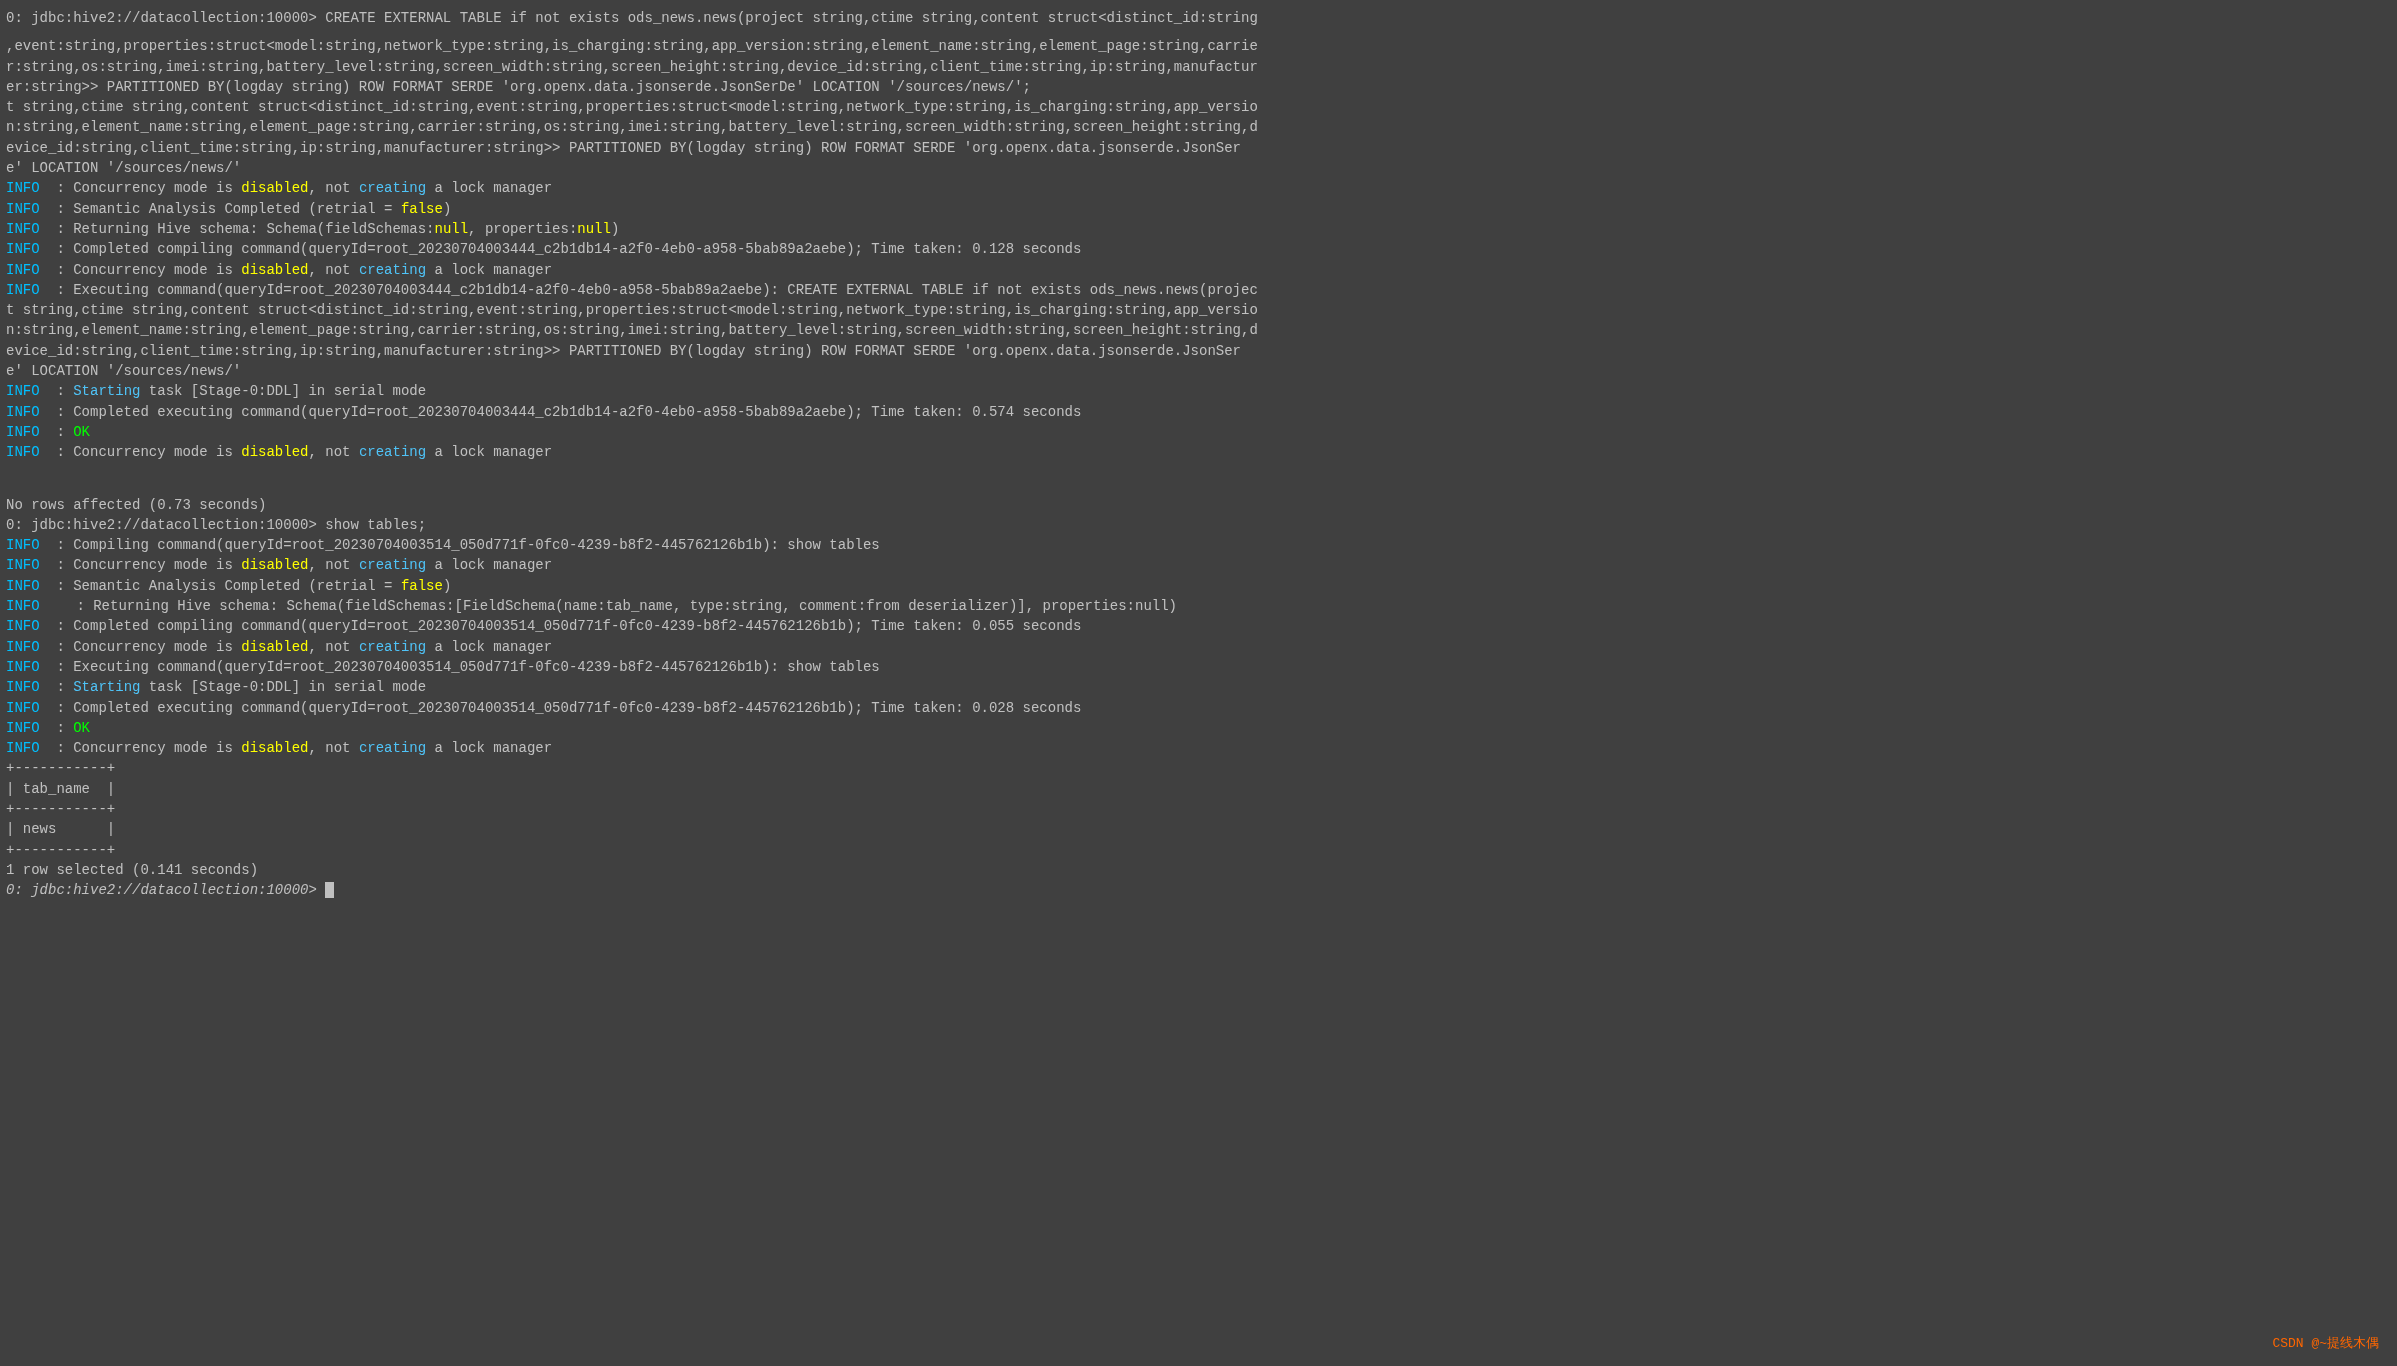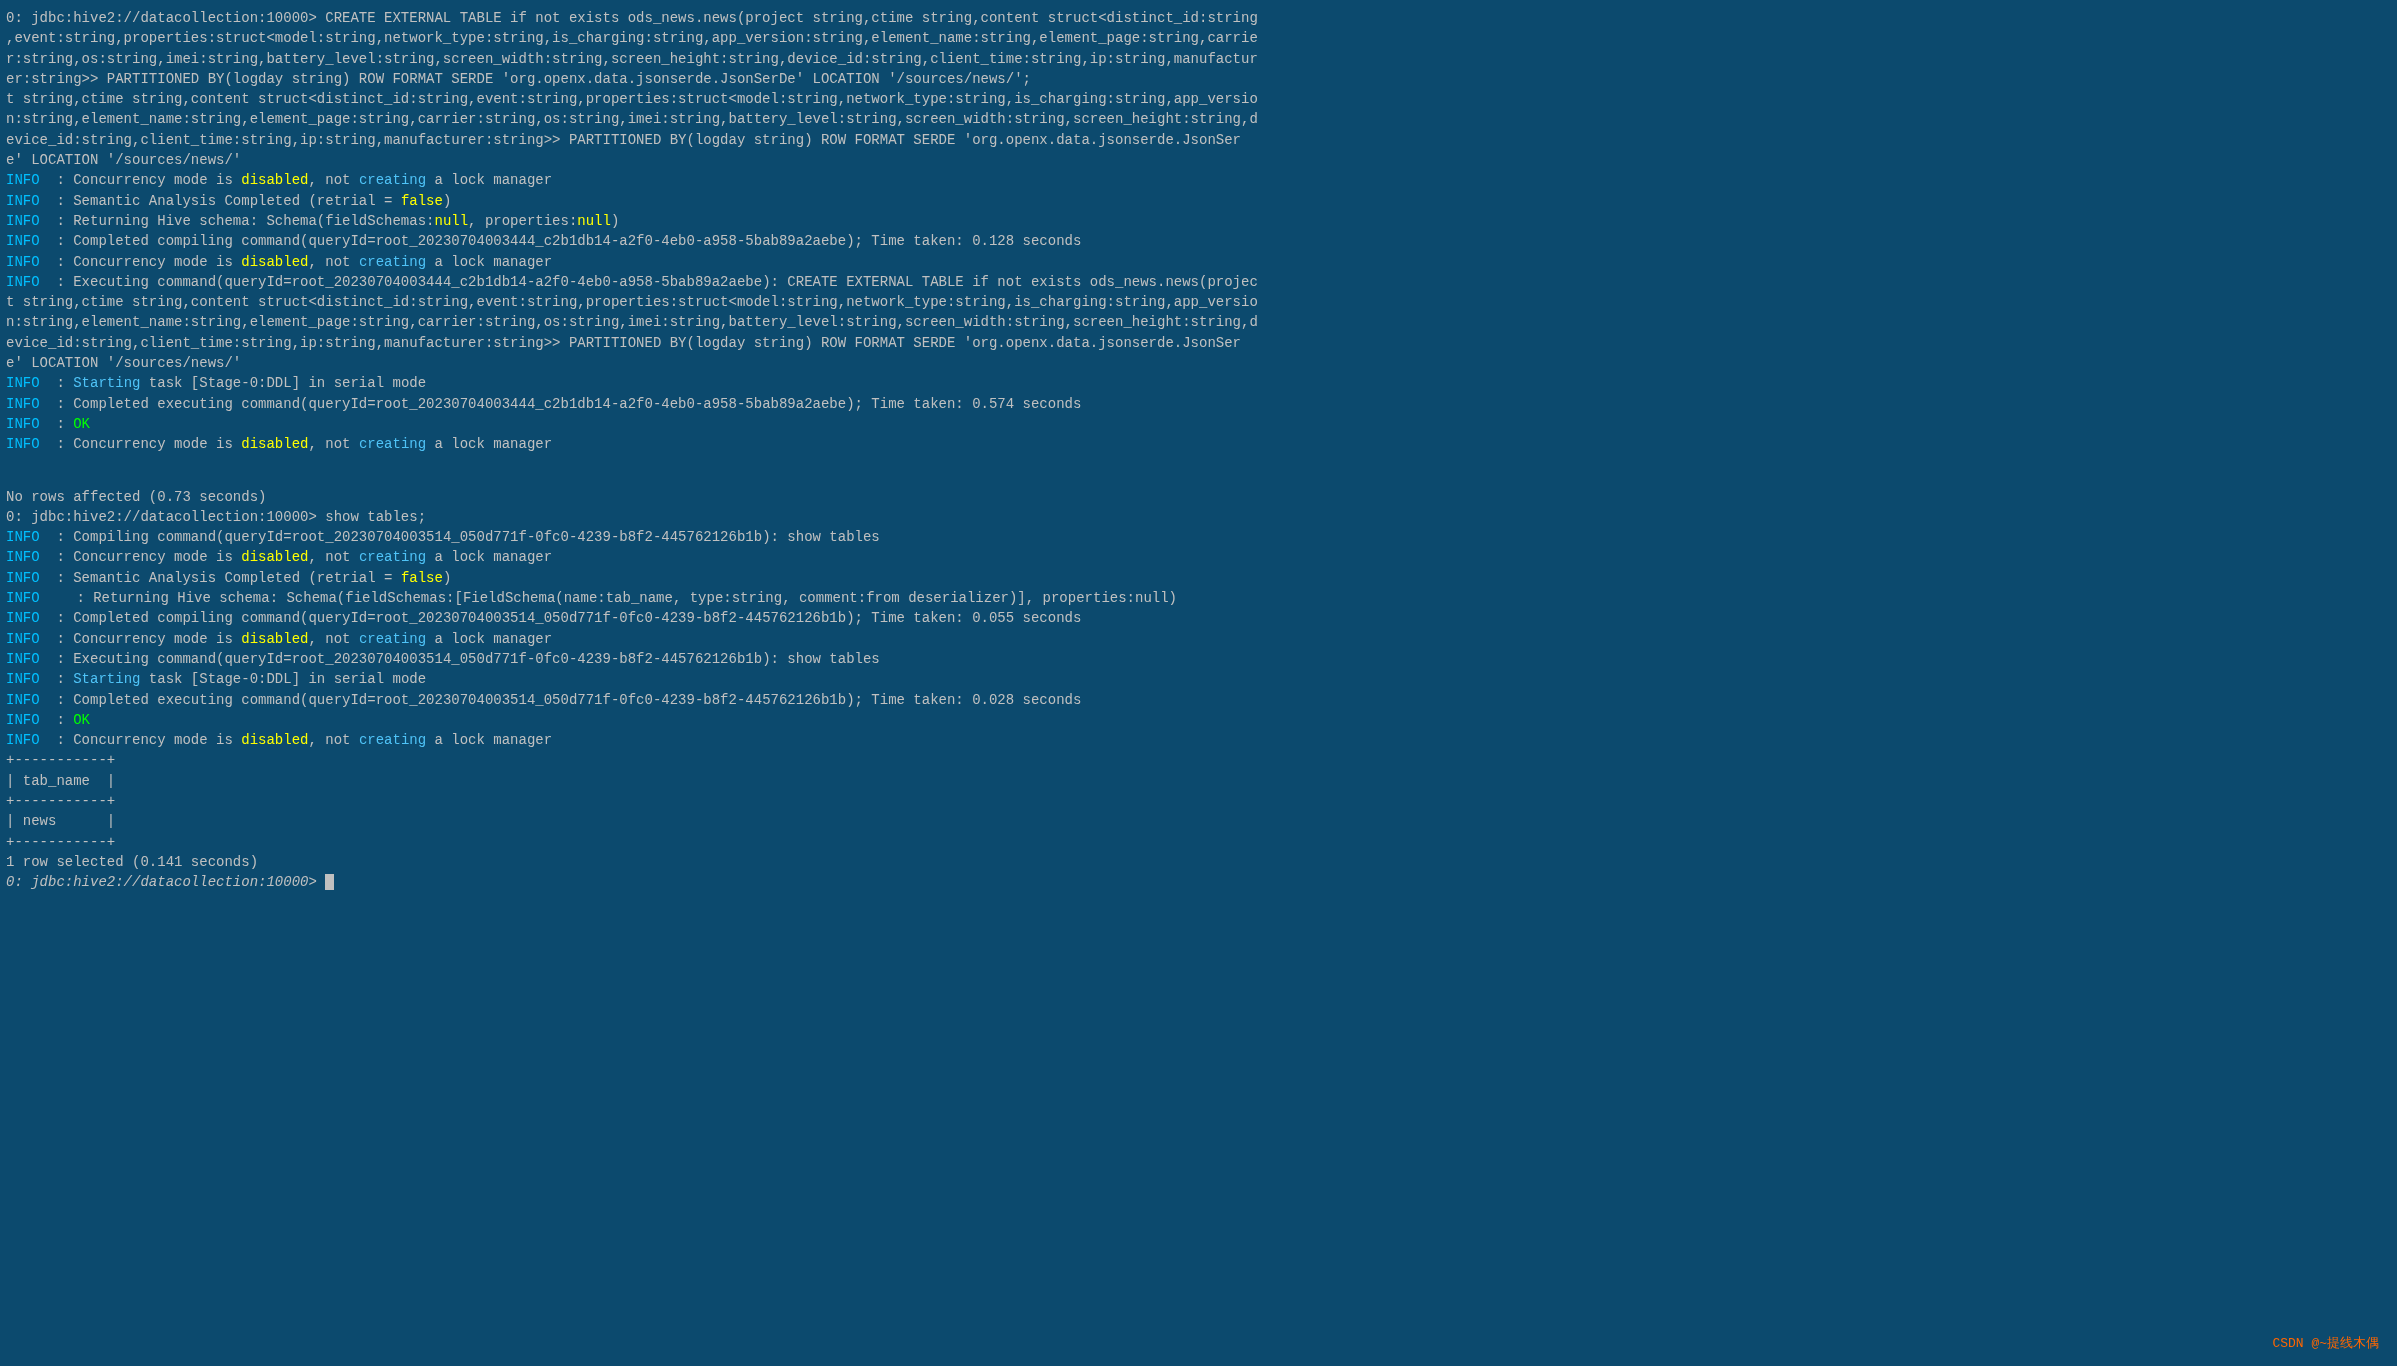--- a/index.html
+++ b/index.html
@@ -7,21 +7,21 @@
       background: #000;
       color: #c0c0c0;
       font-family: 'Courier New', Courier, monospace;
       font-size: 14px;
       line-height: 1.45;
       width: 2397px;
       min-height: 1366px;
       overflow-x: hidden;
     }
     .terminal {
-      background: #0c4a6e;
+      background: #404040;
       padding: 8px 6px;
       min-height: 1366px;
       position: relative;
     }
     .line {
       white-space: pre;
       display: block;
       line-height: 1.45;
     }
     .cursor {
@@ -45,21 +45,21 @@
       font-family: 'Courier New', Courier, monospace;
       z-index: 100;
     }
   </style>
 </head>
 <body>
 
 <div class="terminal">
   <div id="terminal-content">
       <div class="line" style="color: rgb(192, 192, 192);">0: jdbc:hive2://datacollection:10000&gt; CREATE EXTERNAL TABLE if not exists ods_news.news(project string,ctime string,content struct&lt;distinct_id:string</div>
-      <div class="line" style="color: rgb(192, 192, 192);">,event:string,properties:struct&lt;model:string,network_type:string,is_charging:string,app_version:string,element_name:string,element_page:string,carrie</div>
+      <div class="line" style="color: rgb(192, 192, 192); margin-top: 8px;">,event:string,properties:struct&lt;model:string,network_type:string,is_charging:string,app_version:string,element_name:string,element_page:string,carrie</div>
       <div class="line" style="color: rgb(192, 192, 192);">r:string,os:string,imei:string,battery_level:string,screen_width:string,screen_height:string,device_id:string,client_time:string,ip:string,manufactur</div>
       <div class="line" style="color: rgb(192, 192, 192);">er:string&gt;&gt; PARTITIONED BY(logday string) ROW FORMAT SERDE 'org.openx.data.jsonserde.JsonSerDe' LOCATION '/sources/news/';</div>
       <div class="line"></div>
       <div class="line" style="color: rgb(192, 192, 192);">t string,ctime string,content struct&lt;distinct_id:string,event:string,properties:struct&lt;model:string,network_type:string,is_charging:string,app_versio</div>
       <div class="line" style="color: rgb(192, 192, 192);">n:string,element_name:string,element_page:string,carrier:string,os:string,imei:string,battery_level:string,screen_width:string,screen_height:string,d</div>
       <div class="line" style="color: rgb(192, 192, 192);">evice_id:string,client_time:string,ip:string,manufacturer:string&gt;&gt; PARTITIONED BY(logday string) ROW FORMAT SERDE 'org.openx.data.jsonserde.JsonSer</div>
       <div class="line" style="color: rgb(192, 192, 192);">e' LOCATION '/sources/news/'</div>
       <div class="line"><span style="color: rgb(0, 191, 255);">INFO</span><span style="color: rgb(192, 192, 192);">  : Concurrency mode is </span><span style="color: rgb(255, 255, 0);">disabled</span><span style="color: rgb(192, 192, 192);">, not </span><span style="color: rgb(79, 195, 247);">creating</span><span style="color: rgb(192, 192, 192);"> a lock manager</span></div>
       <div class="line"><span style="color: rgb(0, 191, 255);">INFO</span><span style="color: rgb(192, 192, 192);">  : Semantic Analysis Completed (retrial = </span><span style="color: rgb(255, 255, 0);">false</span><span style="color: rgb(192, 192, 192);">)</span></div>
       <div class="line"><span style="color: rgb(0, 191, 255);">INFO</span><span style="color: rgb(192, 192, 192);">  : Returning Hive schema: Schema(fieldSchemas:</span><span style="color: rgb(255, 255, 0);">null</span><span style="color: rgb(192, 192, 192);">, properties:</span><span style="color: rgb(255, 255, 0);">null</span><span style="color: rgb(192, 192, 192);">)</span></div>

